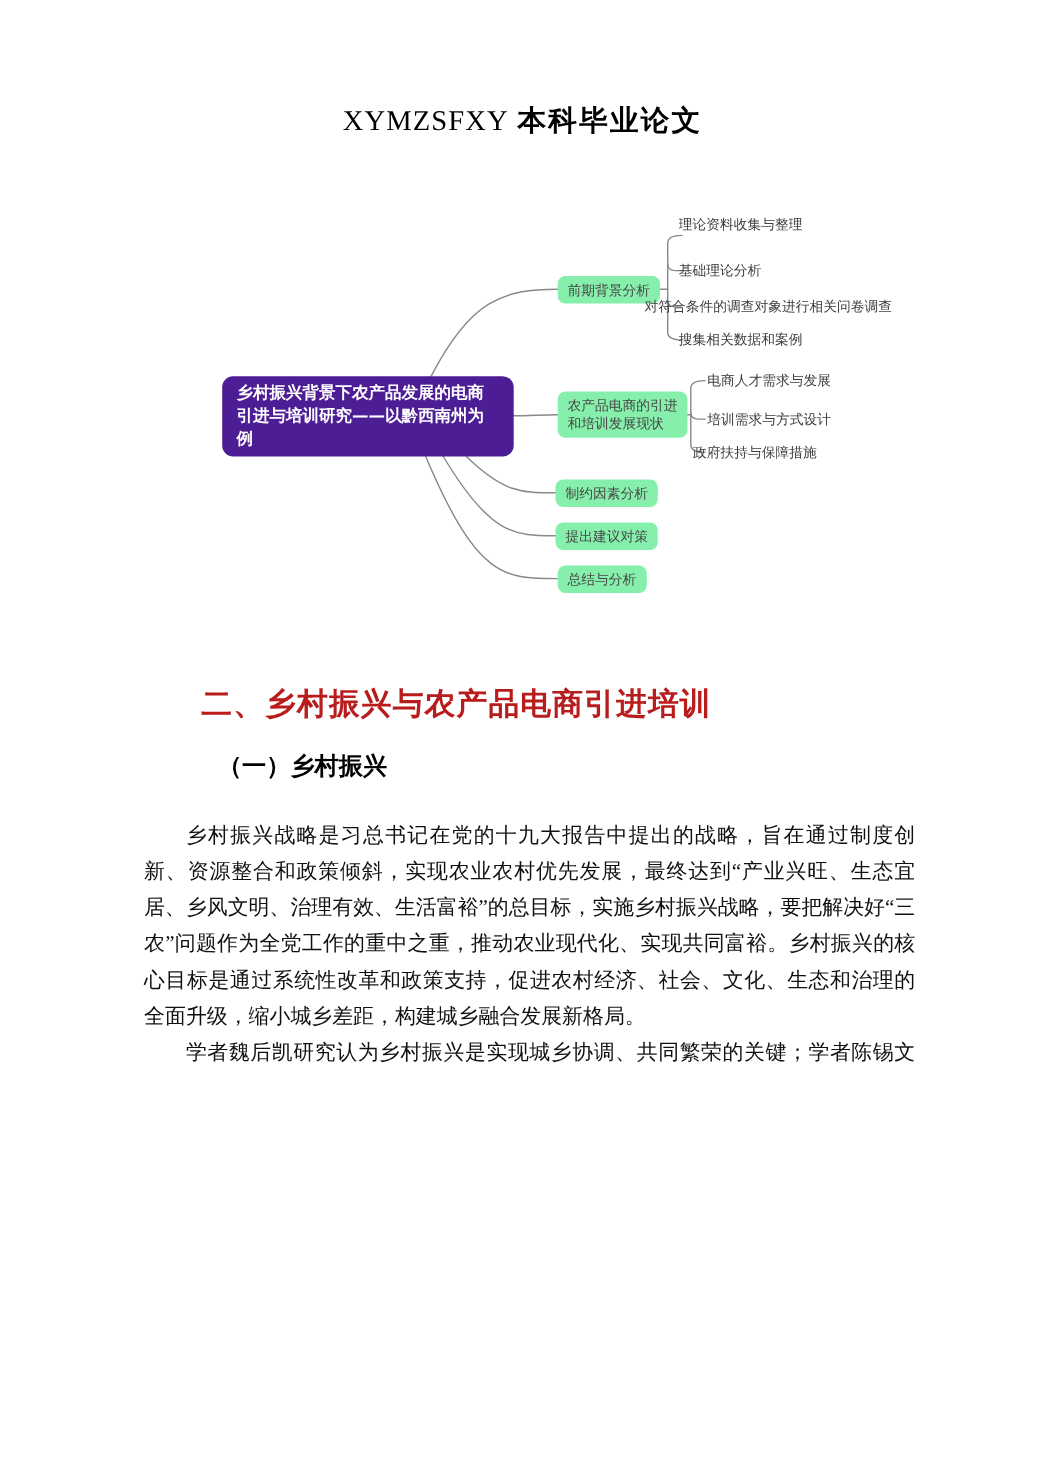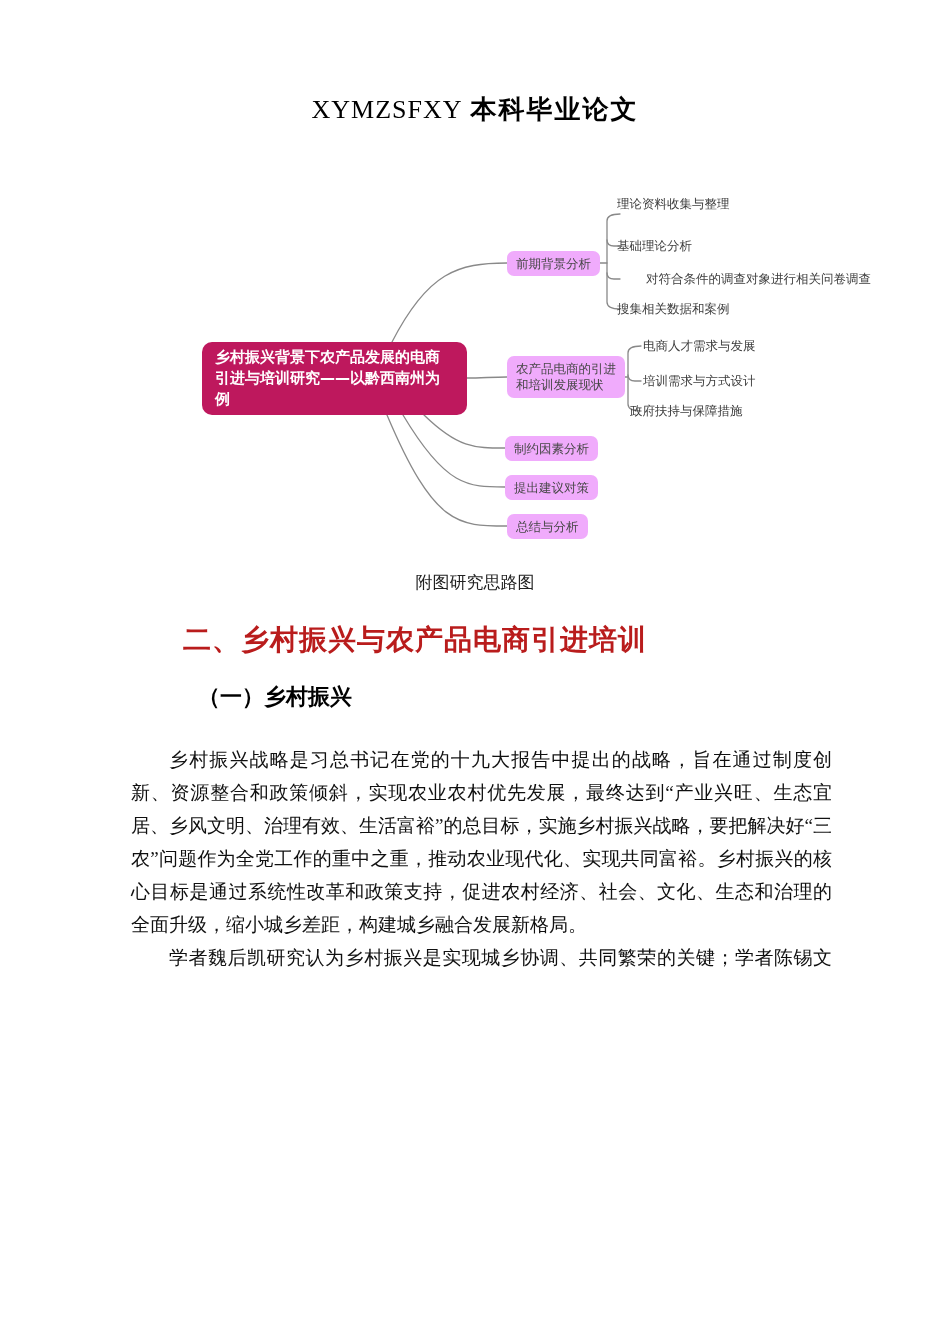--- a/index.html
+++ b/index.html
@@ -21,21 +21,21 @@
     font-family:"DejaVu Sans","Liberation Sans",sans-serif;
   }
   .connectors{position:absolute;left:0;top:0;}
   .connectors path{fill:none;stroke:#898989;stroke-width:1.3;stroke-linecap:round;}
   .root-node{
     position:absolute;left:202px;top:342px;width:265px;height:73px;
     box-sizing:border-box;border-radius:10px;color:#ffffff;font-weight:bold;
     font-size:15px;line-height:21px;padding:5px 13px;background:#0aa492;
   }
   .branch{
-    position:absolute;background:#f0abfc;border-radius:7px;color:#474747;
+    position:absolute;background:#86efac;border-radius:7px;color:#474747;
     font-size:12.5px;line-height:15px;padding:5px 9px;box-sizing:border-box;
     white-space:nowrap;
   }
   .branch.two-line{white-space:normal;width:118px;line-height:16px;}
   .leaf{
     position:absolute;color:#3d3d3d;font-size:12.5px;line-height:18px;white-space:nowrap;
   }
   .figure-caption{
     position:absolute;top:571px;left:0;width:100%;text-align:center;
     font-size:17px;color:#222;
@@ -86,39 +86,38 @@
       <path d="M590,263 H607"></path>
       <path d="M620,214 Q607,214 607,221 V302 Q607,309 620,309"></path>
       <path d="M607,240 Q607,246 614,246 H620"></path>
       <path d="M607,273 Q607,279 614,279 H620"></path>
 
       <path d="M617,377 H628"></path>
       <path d="M641,346 Q628,346 628,353 V404 Q628,411 641,411"></path>
       <path d="M628,375 Q628,381 635,381 H641"></path>
     </svg>
 
-    <div class="root-node" style="background: #be185d;">乡村振兴背景下农产品发展的电商引进与培训研究——以黔西南州为例</div>
+    <div class="root-node" style="background: #4c1d95;">乡村振兴背景下农产品发展的电商引进与培训研究——以黔西南州为例</div>
 
     <div class="branch" id="b1" style="left:507px;top:251px;">前期背景分析</div>
     <div class="branch two-line" id="b2" style="left:507px;top:356px;">农产品电商的引进和培训发展现状</div>
     <div class="branch" id="b3" style="left:505px;top:436px;">制约因素分析</div>
     <div class="branch" id="b4" style="left:505px;top:475px;">提出建议对策</div>
     <div class="branch" id="b5" style="left:507px;top:514px;">总结与分析</div>
 
     <div class="leaf" style="left:617px;top:195px;">理论资料收集与整理</div>
     <div class="leaf" style="left:617px;top:237px;">基础理论分析</div>
-    <div class="leaf" style="left:646px;top:270px;">对符合条件的调查对象进行相关问卷调查</div>
+    <div class="leaf" style="left:586px;top:270px;">对符合条件的调查对象进行相关问卷调查</div>
     <div class="leaf" style="left:617px;top:300px;">搜集相关数据和案例</div>
 
     <div class="leaf" style="left:643px;top:337px;text-align:center;">电商人才需求与发展</div>
     <div class="leaf" style="left:643px;top:372px;">培训需求与方式设计</div>
     <div class="leaf" style="left:630px;top:402px;">政府扶持与保障措施</div>
   </div>
 
-  <div class="figure-caption">附图研究思路图</div>
 
   <div class="section-title">二、乡村振兴与农产品电商引进培训</div>
 
   <div class="subsection-title" id="sub1">（一）乡村振兴</div>
 
   <p class="para" id="para1">乡村振兴战略是习总书记在党的十九大报告中提出的战略，旨在通过制度创新、资源整合和政策倾斜，实现农业农村优先发展，最终达到“产业兴旺、生态宜居、乡风文明、治理有效、生活富裕”的总目标，实施乡村振兴战略，要把解决好“三农”问题作为全党工作的重中之重，推动农业现代化、实现共同富裕。乡村振兴的核心目标是通过系统性改革和政策支持，促进农村经济、社会、文化、生态和治理的全面升级，缩小城乡差距，构建城乡融合发展新格局。</p>
 
   <p class="para" id="para2">学者魏后凯研究认为乡村振兴是实现城乡协调、共同繁荣的关键；学者陈锡文认为乡村振兴的目标是加快建设农业强国、建设宜居宜业和美乡村，十四亿人口的大国，只有饭碗牢牢端在自己手中，才能掌握现代化国家的主权，使农民富裕；学者刘守英研究认为，乡村振兴的目标是活态的村和体面的村，有独特的产品，有好的带头人以及基本环境的改善、基础设施建设和适度的公共空间。这三位学者都共同认为城乡结合是乡村振兴的重要发展部分，都强调打造宜居的乡村环境，乡村振兴的农业振兴十分重要。</p>
 
   <div class="subsection-title" id="sub2">（二）农村电商</div>

